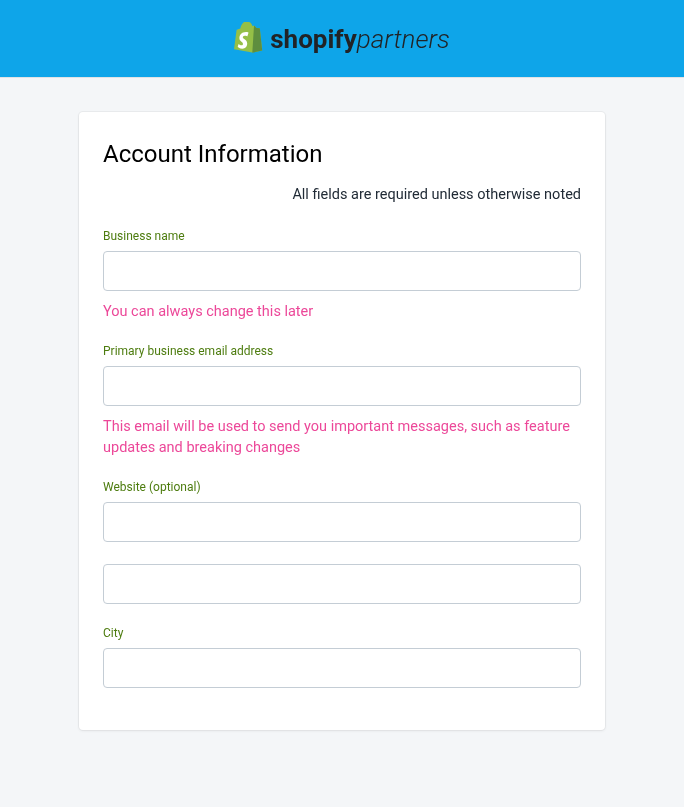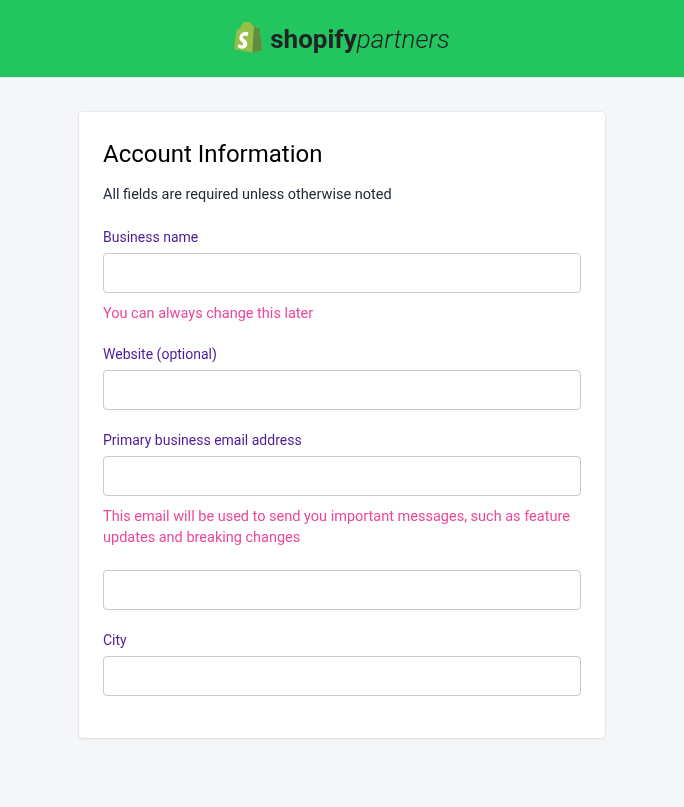--- a/index.html
+++ b/index.html
@@ -8,21 +8,21 @@
       padding: 0;
     }
     body {
       font-family: -apple-system, BlinkMacSystemFont, "Segoe UI", Roboto, Helvetica, Arial, sans-serif;
       background: #f4f6f8;
       width: 684px;
       height: 807px;
       overflow: hidden;
     }
     .header {
-      background: #22c55e;
+      background: #0ea5e9;
       height: 78px;
       display: flex;
       align-items: center;
       justify-content: center;
       border-bottom: 1px solid #e1e3e5;
     }
     .logo-wrap {
       display: flex;
       align-items: center;
       gap: 6px;
@@ -51,28 +51,29 @@
     .card-title {
       font-size: 24px;
       font-weight: 400;
       color: #000000;
       margin-bottom: 18px;
     }
     .card-subtitle {
       font-size: 14.5px;
       color: #212b36;
       margin-bottom: 26px;
+      text-align: right;
     }
     .field {
       margin-bottom: 22px;
     }
     .field-label {
       display: block;
-      font-size: 14px;
-      color: #4c1d95;
+      font-size: 12px;
+      color: #4d7c0f;
       margin-bottom: 8px;
     }
     .field-input {
       width: 100%;
       height: 40px;
       border: 1px solid #c4cdd5;
       border-radius: 4px;
       padding: 8px 12px;
       font-size: 15px;
       color: #212b36;
@@ -105,28 +106,28 @@
   <h1 class="card-title">Account Information</h1>
   <p class="card-subtitle">All fields are required unless otherwise noted</p>
 
   <div class="field">
     <label class="field-label">Business name</label>
     <input class="field-input" type="text" value="" style="">
     <div class="field-help">You can always change this later</div>
   </div>
 
   <div class="field">
-    <label class="field-label">Website (optional)</label>
-    <input class="field-input" type="text" value="" style="">
+    <label class="field-label">Primary business email address</label>
+    <input class="field-input" type="email" value="" style="">
+    <div class="field-help">This email will be used to send you important messages, such as feature updates and breaking changes</div>
   </div>
 
   <div class="field">
-    <label class="field-label">Primary business email address</label>
-    <input class="field-input" type="email" value="" style="">
-    <div class="field-help">This email will be used to send you important messages, such as feature updates and breaking changes</div>
+    <label class="field-label">Website (optional)</label>
+    <input class="field-input" type="text" value="" style="">
   </div>
 
 
   <div class="field">
     <input class="field-input" type="text" value="" style="">
   </div>
 
   <div class="field">
     <label class="field-label">City</label>
     <input class="field-input" type="text" value="" style="">

